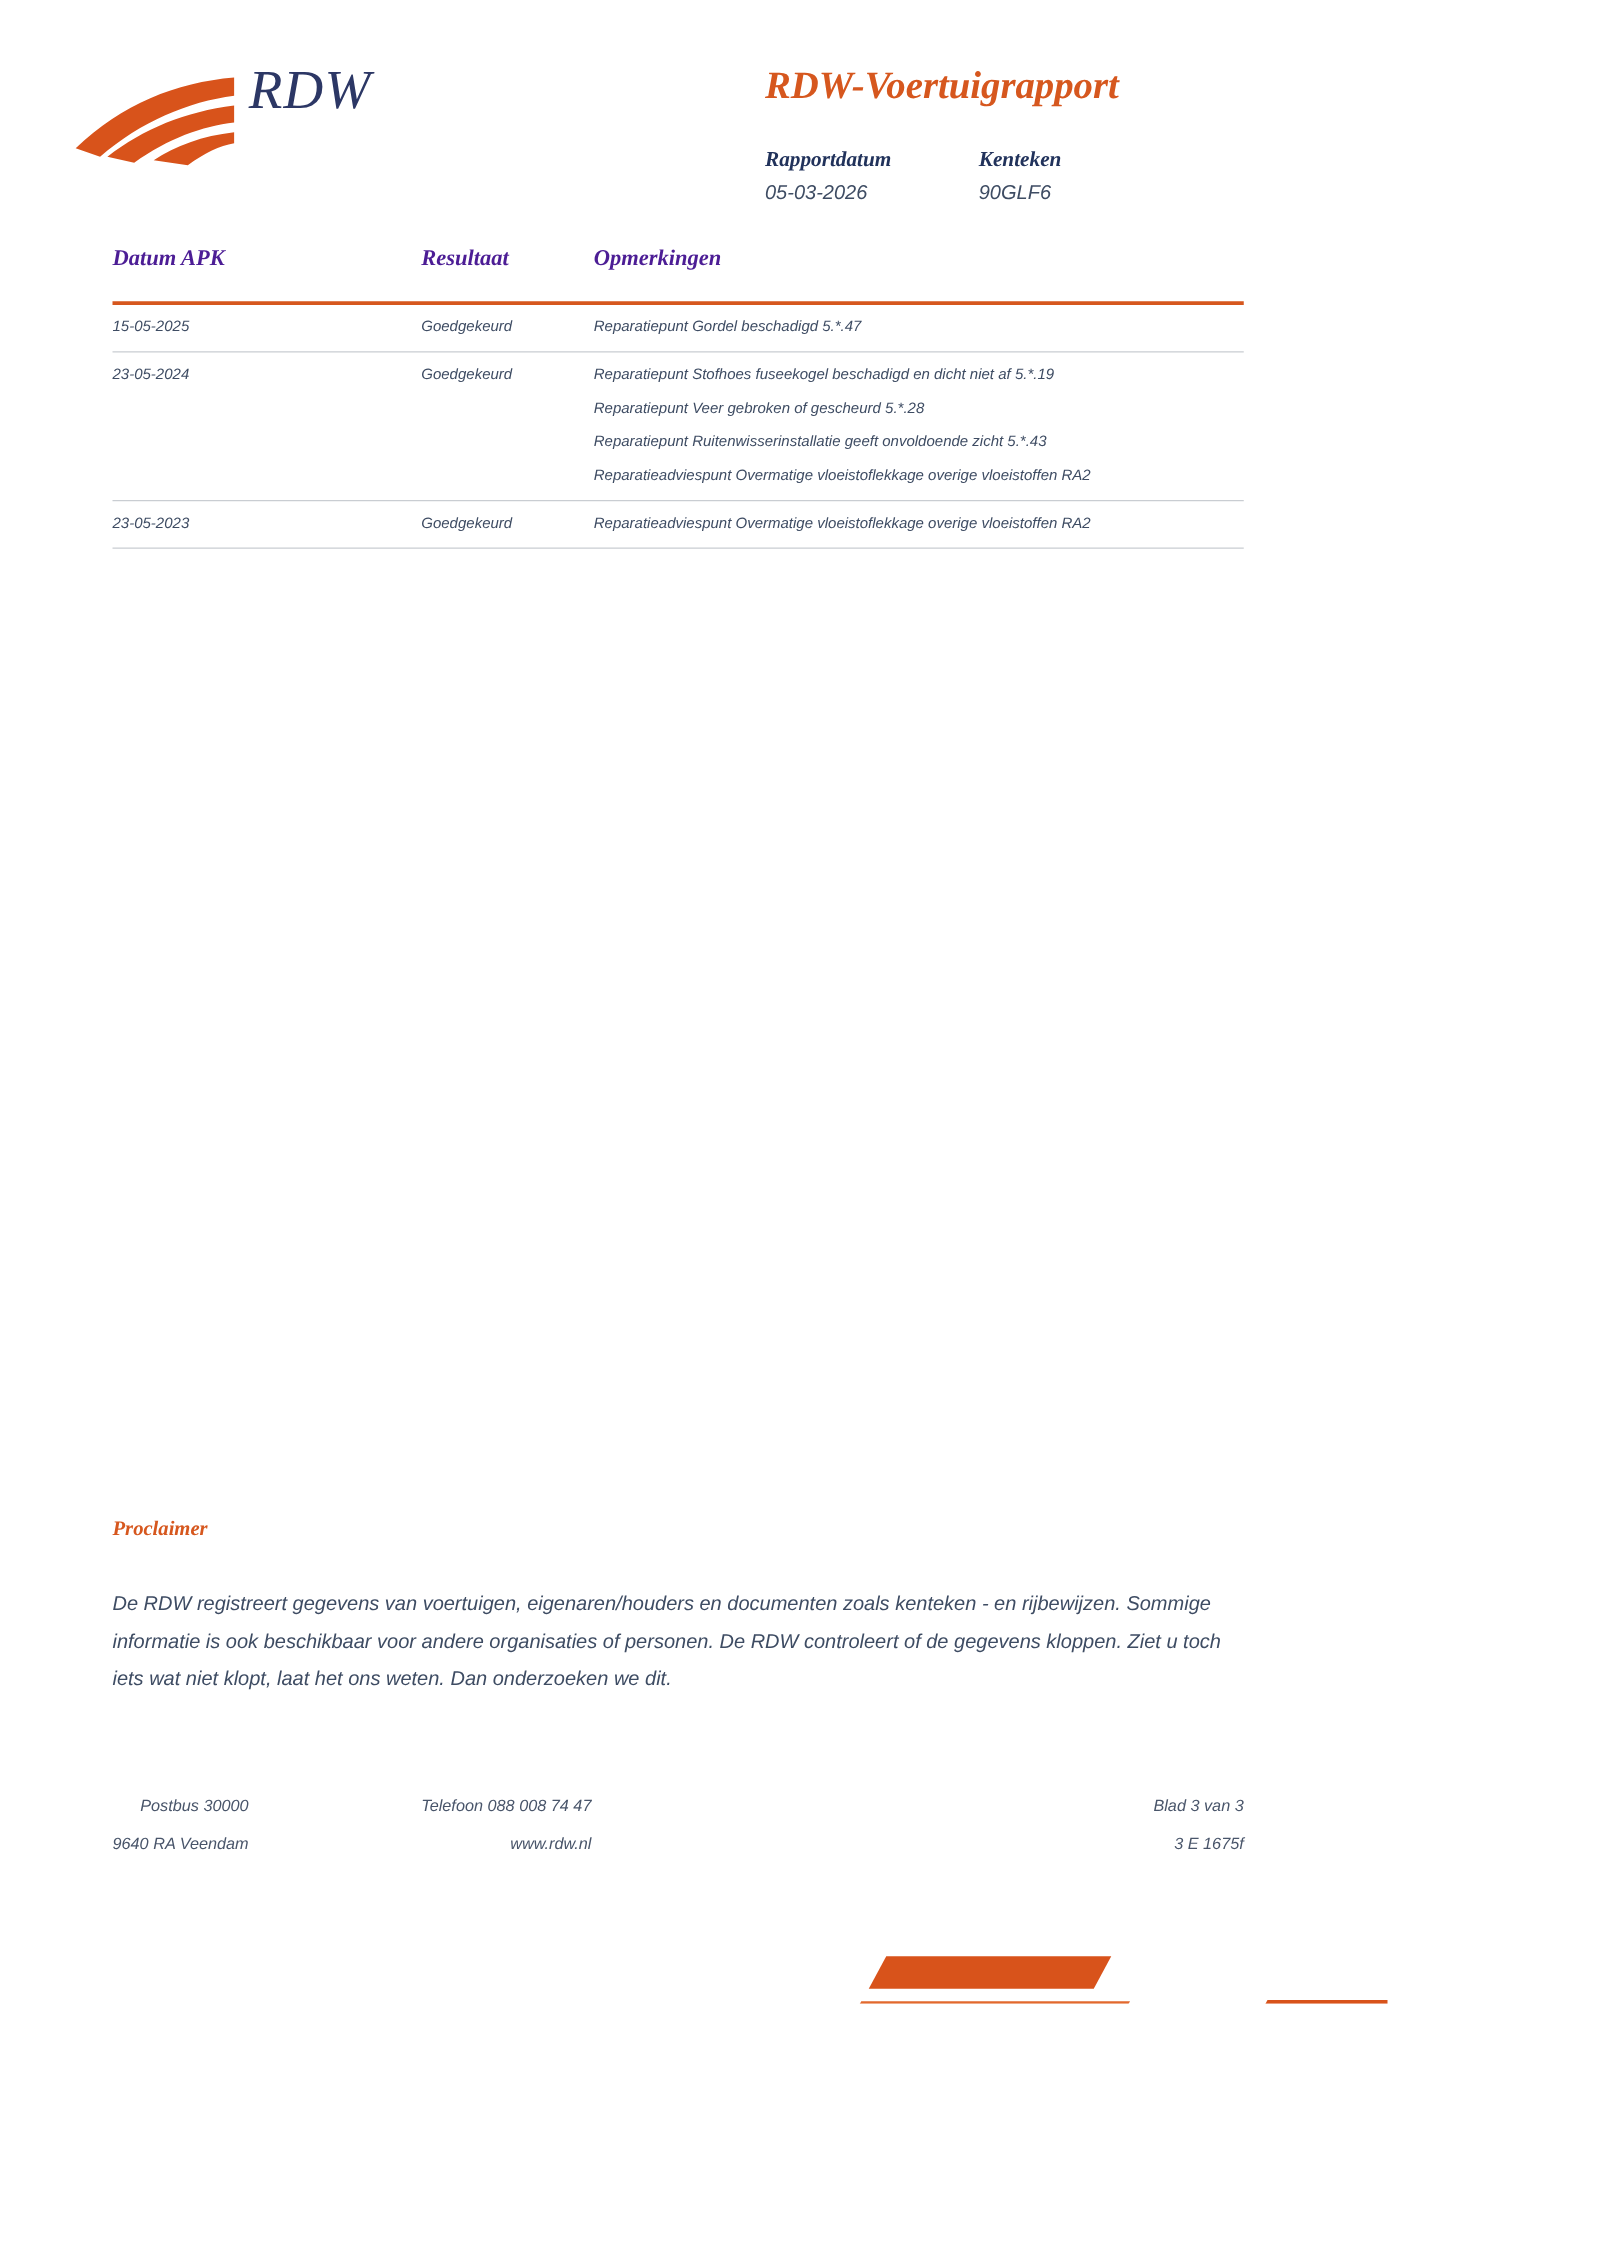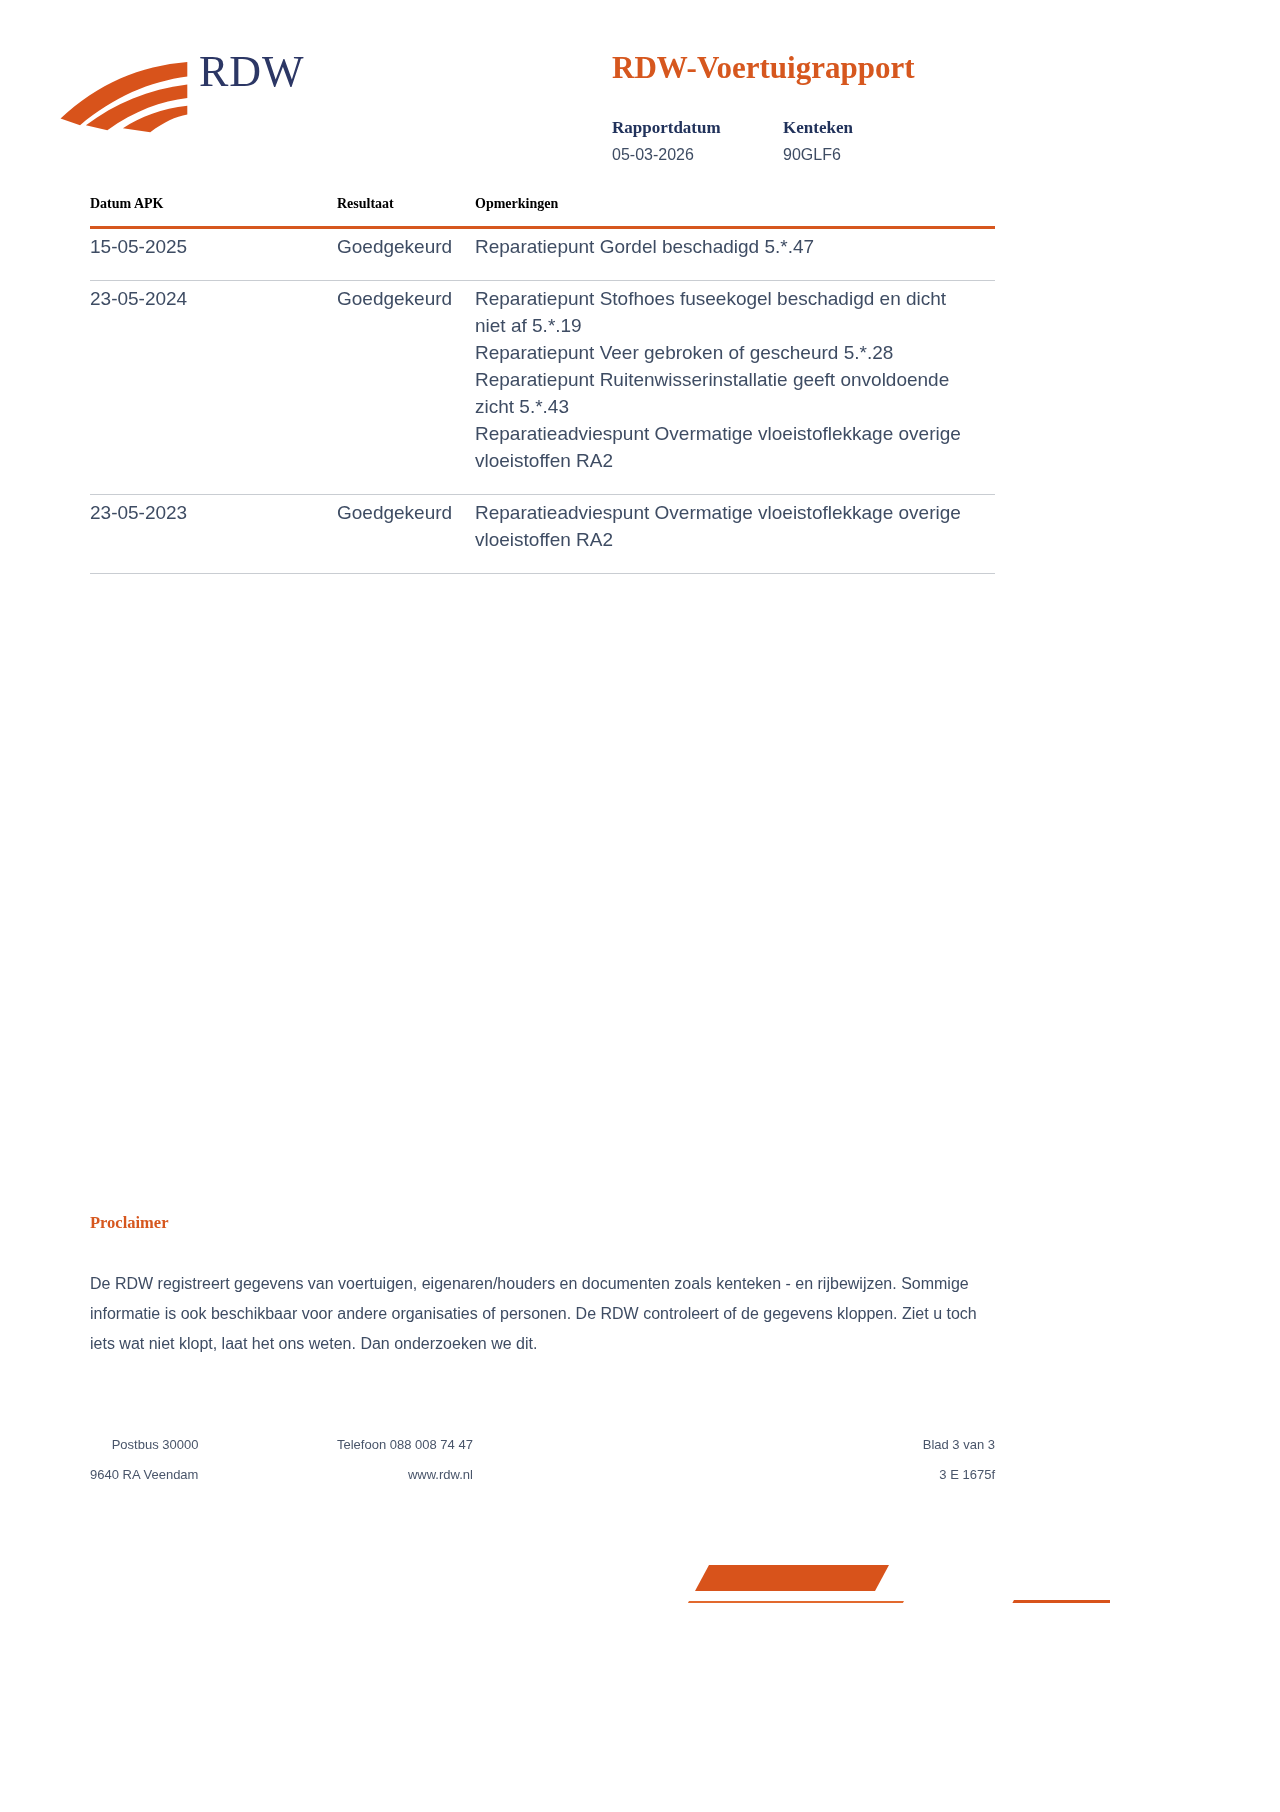--- a/index.html
+++ b/index.html
@@ -1,44 +1,44 @@
 <!DOCTYPE html>
 <html><head>
 <meta charset="utf-8">
 <style>
   html,body { margin:0; padding:0; background:#ffffff; }
   .page {
     position:relative; width:1280px; height:1603px; background:#ffffff;
-    overflow:hidden; font-family:"Liberation Sans", sans-serif; color:#3E4C63;
+    overflow:hidden; font-family:"Liberation Sans", sans-serif; color:#3E4C63;font-style:italic;
   }
   
   .logo-swoosh { position:absolute; left:52px; top:60px; width:138px; height:78px; }
   .logo-text {
     position:absolute; left:199px; top:46px;
     font-family:"Liberation Serif", serif; font-size:44px; color:#2C3765; letter-spacing:1px;
   }
   .doc-title {
     position:absolute; left:612px; top:50px; margin:0;
     font-family:"Liberation Serif", serif; font-weight:700; font-size:31px; color:#D6571E;
   }
   .meta-a { position:absolute; left:612px; top:118px; }
   .meta-b { position:absolute; left:783px; top:118px; }
   .meta-label { font-family:"Liberation Serif", serif; font-weight:700; font-size:17px; color:#21325B; }
   .meta-value { margin-top:8px; font-size:16px; color:#3E4C63; }
   
   .apk-table { position:absolute; left:90px; top:196px; width:905px; }
   .t-head {
     display:grid; grid-template-columns:247px 138px 1fr;
-    font-family:"Liberation Serif", serif; font-weight:700; font-size:14px; color:#000000;
-    padding-bottom:14px; border-bottom:3px solid #D6571E;
+    font-family:"Liberation Serif", serif; font-weight:700; font-size:18px; color:#4c1d95;
+    padding-bottom:24px; border-bottom:3px solid #D6571E;
   }
   .t-row {
     display:grid; grid-template-columns:247px 138px 1fr;
     border-bottom:1px solid #C9CDD2;
-    padding:4px 0 20px; font-size:19px; color:#3E4C63; line-height:27px;
+    padding:4px 0 6px; font-size:12px; color:#3E4C63; line-height:27px;
   }
   .c-remarks { padding-right:15px; }
   
   .section-heading {
     margin:0; font-family:"Liberation Serif", serif; font-weight:700;
     font-size:16.5px; color:#D6571E;
   }
   .recall { position:absolute; left:90px; top:553px; width:905px; }
   .recall p { margin:14px 0 0; font-size:16px; color:#3E4C63; }
   .proclaimer { position:absolute; left:90px; top:1213px; width:905px; }

